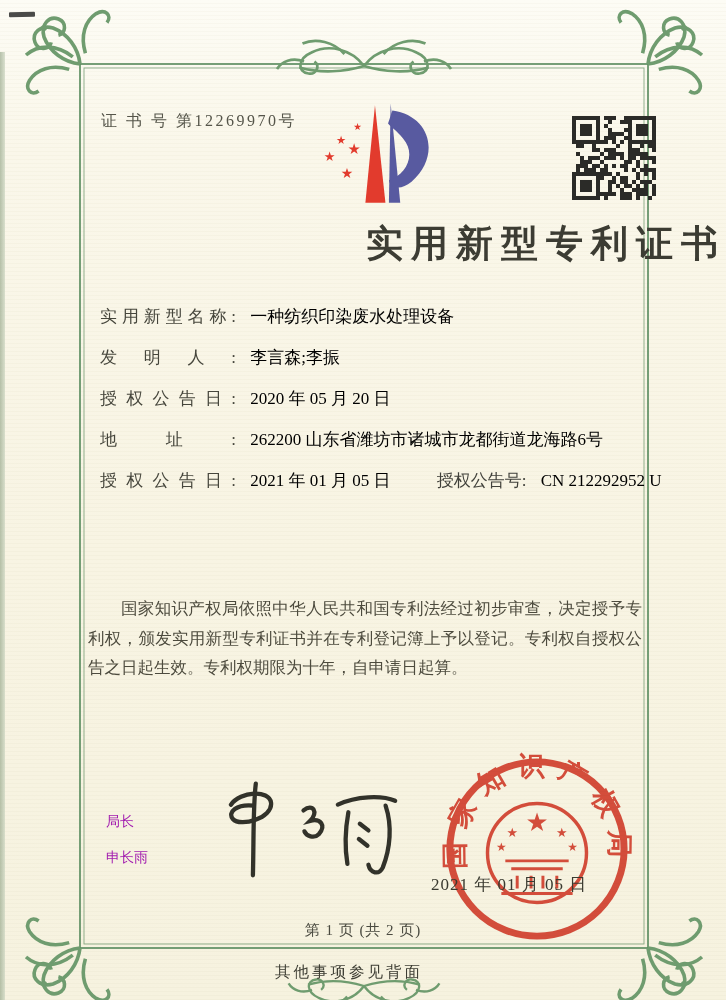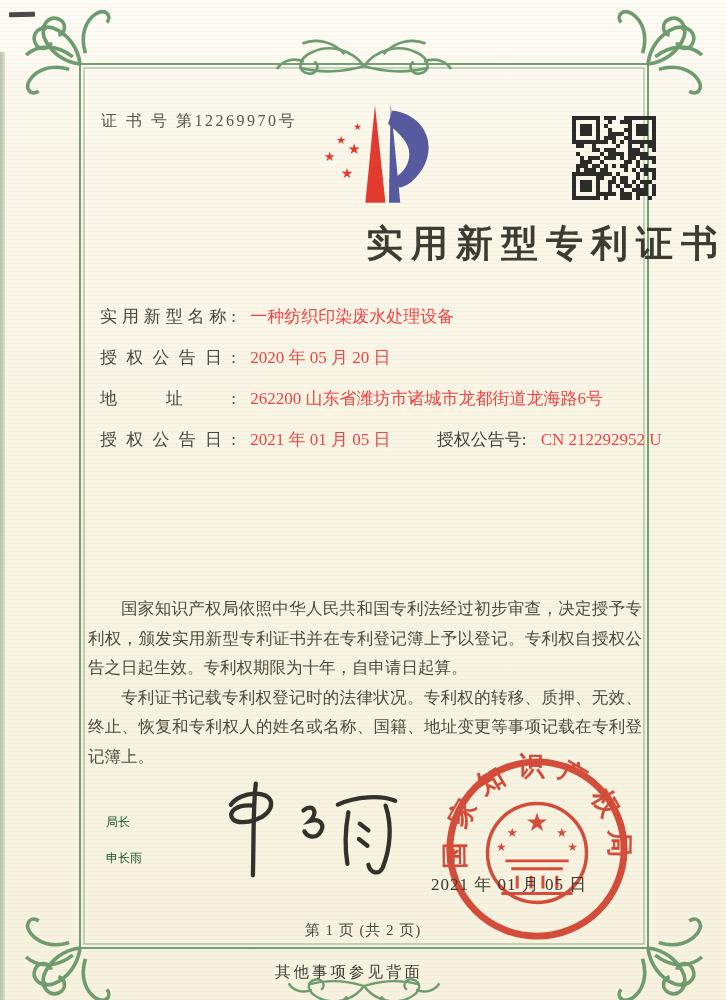--- a/index.html
+++ b/index.html
@@ -34,25 +34,25 @@
     font-size:37px;font-weight:bold;letter-spacing:8px;color:#3c3c33;
   }
   .qr{left:572px;top:116px;width:86px;height:86px;}
   .logo{left:298px;top:100px;}
   .fields{left:100px;top:305px;width:535px;}
   .frow{margin-bottom:17px;font-size:17px;color:#46463c;line-height:24px;white-space:nowrap;}
   .flabel{
     display:inline-block;width:136px;text-align:justify;text-align-last:justify;
     color:#40403­6;vertical-align:top;
   }
-  .fvalue{margin-left:10px;color:#ef4444;}
+  .fvalue{margin-left:10px;color:#000000;}
   .flabel2{margin-left:42px;color:#40403a;}
   .paras{left:88px;top:594px;width:554px;font-size:16.5px;line-height:29.5px;color:#4d4b3e;}
   .paras p{margin:0;text-indent:2em;text-align:justify;}
-  .signer{left:106px;top:804px;font-size:12px;color:#14532d;line-height:36px;}
+  .signer{left:106px;top:804px;font-size:14px;color:#a21caf;line-height:36px;}
   .signature{left:196px;top:776px;}
   .seal{left:438px;top:750px;}
   .seal-date{left:431px;top:873px;font-size:17px;color:#3a3a30;letter-spacing:1px;white-space:nowrap;}
   .page-note{left:0;right:0;top:921px;text-align:center;font-size:15px;color:#4a4a40;letter-spacing:1px;}
   .back-note{left:0;right:0;top:962px;text-align:center;font-size:15.5px;color:#3d3d33;letter-spacing:3px;transform:translateX(-14px);}
 </style>
 </head>
 <body>
 
 <div class="paper"></div>
@@ -360,38 +360,41 @@
     </svg></div>
 
 <div class="abs title">实用新型专利证书</div>
 
 <div class="abs fields">
   <div class="frow">
     <span class="flabel">实用新型名称:</span>
     <span class="fvalue">一种纺织印染废水处理设备</span>
   </div>
   <div class="frow">
+    <span class="flabel">发明人:</span>
+    <span class="fvalue">李言森;李振</span>
+  </div>
+  <div class="frow">
     <span class="flabel">授权公告日:</span>
     <span class="fvalue">2020 年 05 月 20 日</span>
   </div>
   <div class="frow">
     <span class="flabel">地址:</span>
     <span class="fvalue">262200 山东省潍坊市诸城市龙都街道龙海路6号</span>
   </div>
   <div class="frow">
     <span class="flabel">授权公告日:</span>
     <span class="fvalue">2021 年 01 月 05 日</span>
     <span class="flabel2">授权公告号:</span>
     <span class="fvalue">CN 212292952 U</span>
   </div>
 </div>
 
 <div class="abs paras">
   <p>国家知识产权局依照中华人民共和国专利法经过初步审查，决定授予专利权，颁发实用新型专利证书并在专利登记簿上予以登记。专利权自授权公告之日起生效。专利权期限为十年，自申请日起算。</p>
-  <p>专利证书记载专利权登记时的法律状况。专利权的转移、质押、无效、终止、恢复和专利权人的姓名或名称、国籍、地址变更等事项记载在专利登记簿上。</p>
 </div>
 
 <div class="abs signer">
   <div>局长</div>
   <div>申长雨</div>
 </div>
 
 <svg class="abs signature" width="215" height="105" viewBox="0 0 220 110">
   <g fill="none" stroke="#32322a" stroke-width="4.5" stroke-linecap="round">
     <path d="M60,8 C57,34 58,66 57,104"></path>

